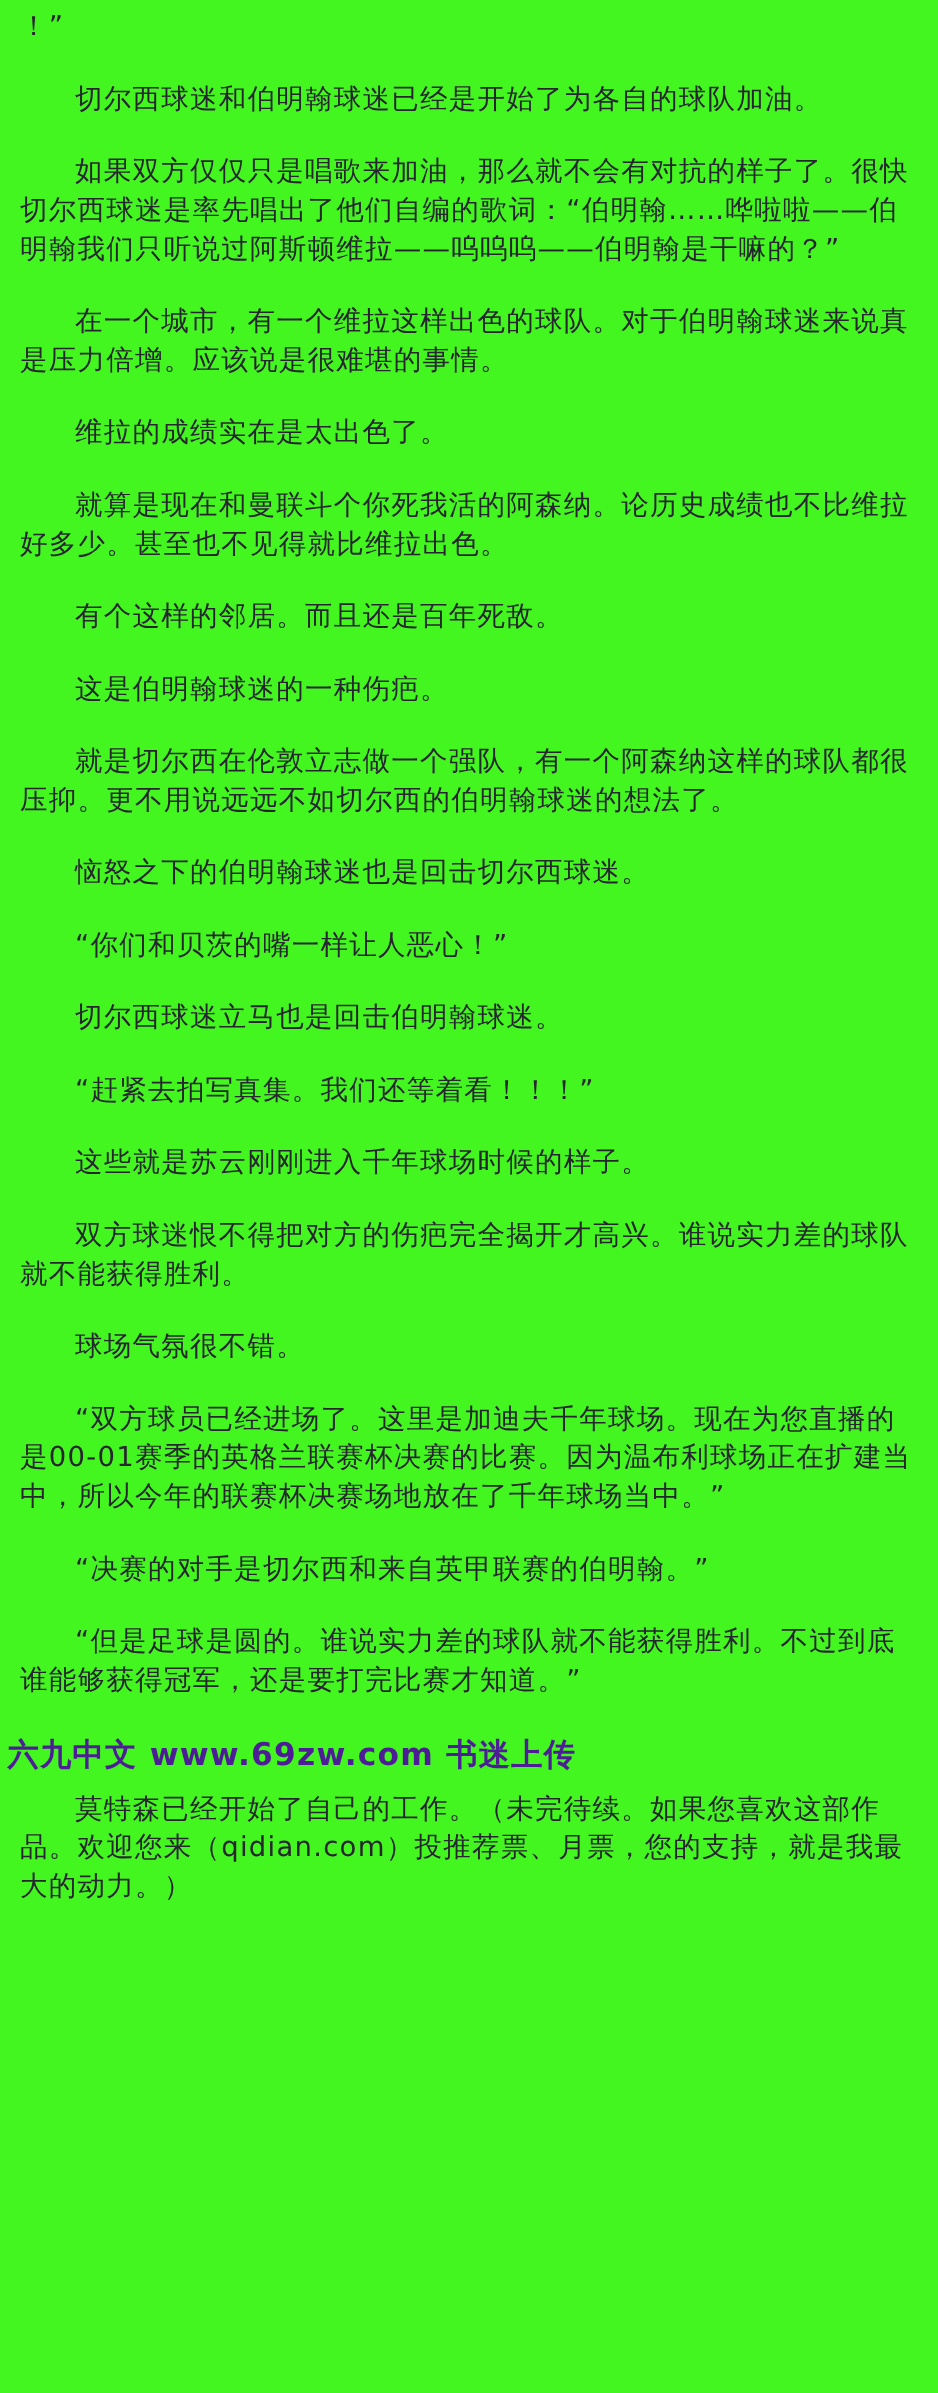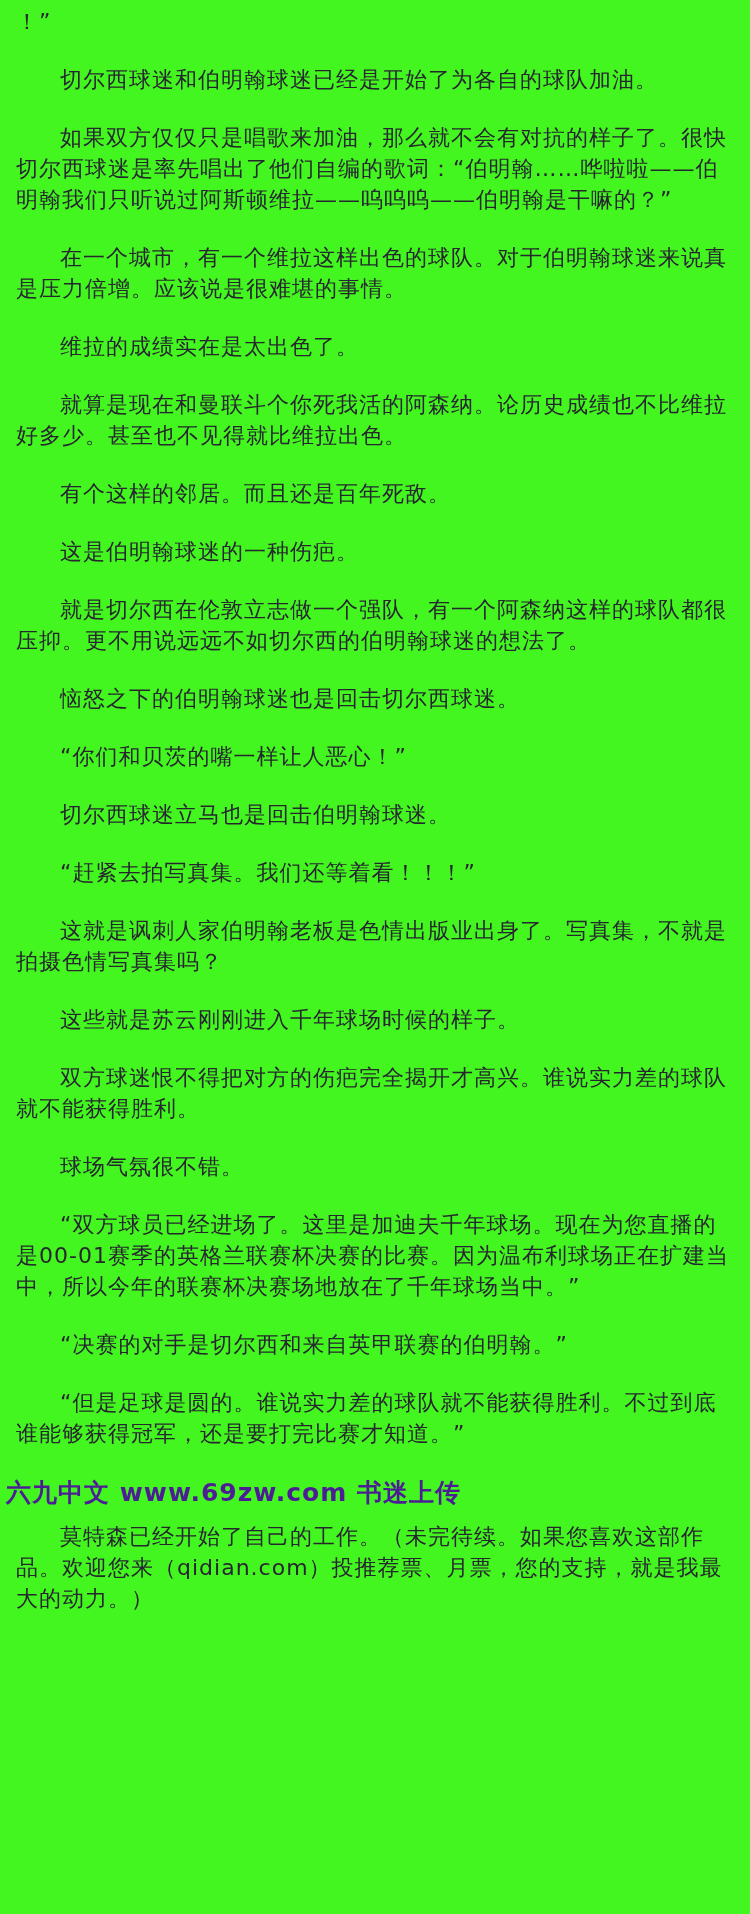--- a/index.html
+++ b/index.html
@@ -51,21 +51,20 @@
   <p class="para">在一个城市，有一个维拉这样出色的球队。对于伯明翰球迷来说真是压力倍增。应该说是很难堪的事情。</p>
   <p class="para">维拉的成绩实在是太出色了。</p>
   <p class="para">就算是现在和曼联斗个你死我活的阿森纳。论历史成绩也不比维拉好多少。甚至也不见得就比维拉出色。</p>
   <p class="para">有个这样的邻居。而且还是百年死敌。</p>
   <p class="para">这是伯明翰球迷的一种伤疤。</p>
   <p class="para">就是切尔西在伦敦立志做一个强队，有一个阿森纳这样的球队都很压抑。更不用说远远不如切尔西的伯明翰球迷的想法了。</p>
   <p class="para">恼怒之下的伯明翰球迷也是回击切尔西球迷。</p>
   <p class="para">“你们和贝茨的嘴一样让人恶心！”</p>
   <p class="para">切尔西球迷立马也是回击伯明翰球迷。</p>
   <p class="para">“赶紧去拍写真集。我们还等着看！！！”</p>
-  <p class="para">这就是讽刺人家伯明翰老板是色情出版业出身了。写真集，不就是拍摄色情写真集吗？</p>
   <p class="para">这些就是苏云刚刚进入千年球场时候的样子。</p>
   <p class="para">双方球迷恨不得把对方的伤疤完全揭开才高兴。谁说实力差的球队就不能获得胜利。</p>
   <p class="para">球场气氛很不错。</p>
   <p class="para">“双方球员已经进场了。这里是加迪夫千年球场。现在为您直播的是00-01赛季的英格兰联赛杯决赛的比赛。因为温布利球场正在扩建当中，所以今年的联赛杯决赛场地放在了千年球场当中。”</p>
   <p class="para">“决赛的对手是切尔西和来自英甲联赛的伯明翰。”</p>
   <p class="para">“但是足球是圆的。谁说实力差的球队就不能获得胜利。不过到底谁能够获得冠军，还是要打完比赛才知道。”</p>
 
   <div class="watermark">六九中文 www.69zw.com 书迷上传</div>
 
   <p class="para">莫特森已经开始了自己的工作。（未完待续。如果您喜欢这部作品。欢迎您来（qidian.com）投推荐票、月票，您的支持，就是我最大的动力。）</p>

